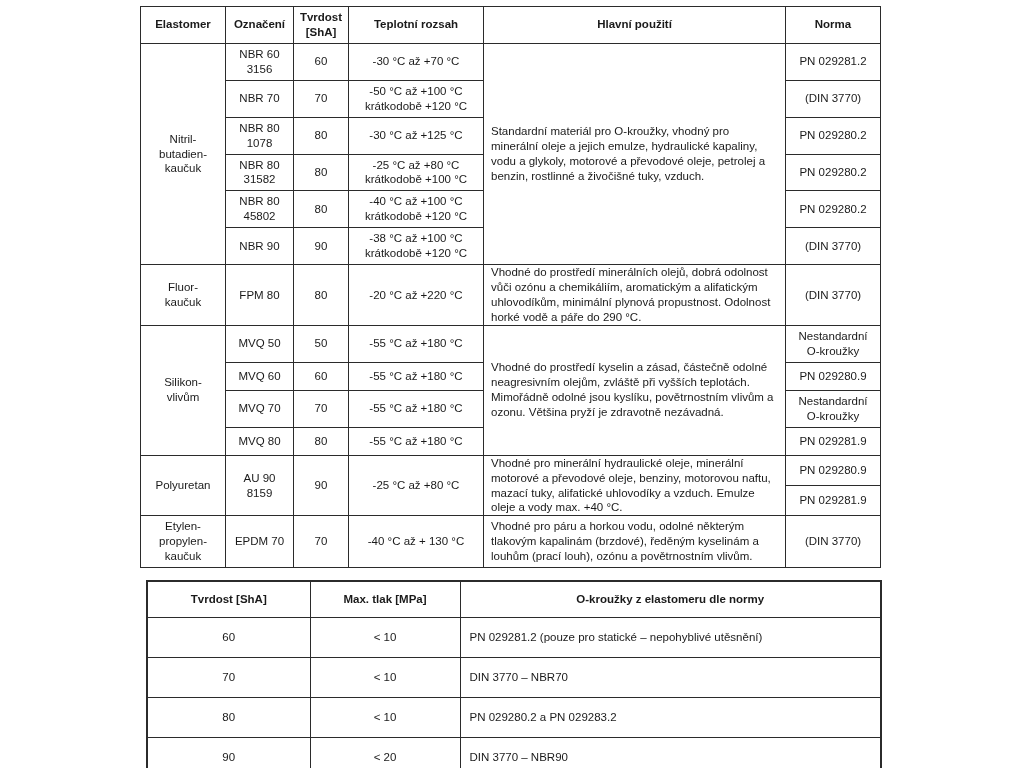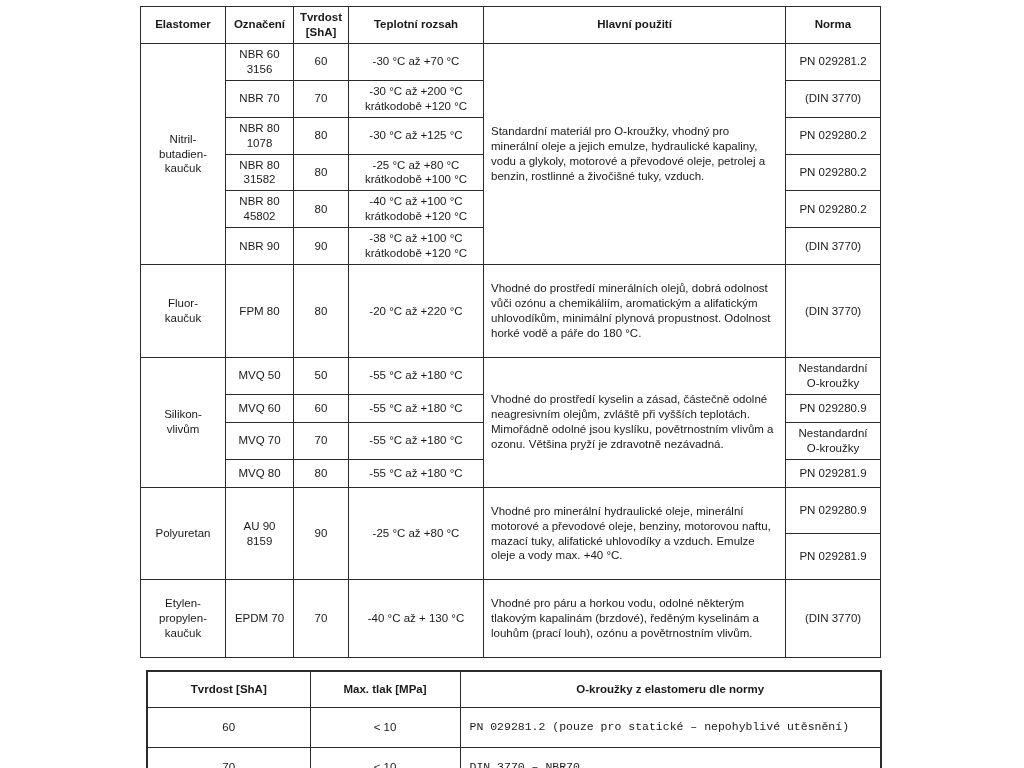--- a/index.html
+++ b/index.html
@@ -26,28 +26,28 @@
     vertical-align: middle;
     white-space: pre-line;
     overflow: hidden;
   }
   th { font-weight: bold; }
 
   
   .t1 { margin: 6px 0 0 140px; width: 740px; }
   .t1 thead th { height: 36px; }
   .t1 td { height: 28px; }
-  .c-usage { text-align: left; padding: 16px 7px; }
+  .c-usage { text-align: left; padding: 0 7px; }
   .c-norm { padding: 3px 5px; }
 
   
   .t2 { margin: 12px 0 0 146px; width: 734px; border: 2px solid #2b2b2b; }
   .t2 thead th { height: 36px; }
   .t2 td { height: 27px; }
-  .c2-norm { text-align: left; padding: 12px 9px; font-family: Liberation Mono, monospace; }
+  .c2-norm { text-align: left; padding: 12px 9px; }
 </style>
 </head>
 <body>
 
 <div class="page">
 
   <table class="t1">
     <colgroup>
       <col style="width:85px">
       <col style="width:68px">
@@ -75,21 +75,21 @@
           <td class="c-desig">NBR 60
 3156</td>
           <td class="c-hard">60</td>
           <td class="c-temp">-30 °C až +70 °C</td>
           <td rowspan="6" class="c-usage">Standardní materiál pro O-kroužky, vhodný pro minerální oleje a jejich emulze, hydraulické kapaliny, vodu a glykoly, motorové a převodové oleje, petrolej a benzin, rostlinné a živočišné tuky, vzduch.</td>
           <td class="c-norm">PN 029281.2</td>
         </tr>
         <tr>
           <td class="c-desig">NBR 70</td>
           <td class="c-hard">70</td>
-          <td class="c-temp">-30 °C až +200 °C
+          <td class="c-temp">-50 °C až +100 °C
 krátkodobě +120 °C</td>
           <td class="c-norm">(DIN 3770)</td>
         </tr>
         <tr>
           <td class="c-desig">NBR 80
 1078</td>
           <td class="c-hard">80</td>
           <td class="c-temp">-30 °C až +125 °C</td>
           <td class="c-norm">PN 029280.2</td>
         </tr>
@@ -115,21 +115,21 @@
           <td class="c-temp">-38 °C až +100 °C
 krátkodobě +120 °C</td>
           <td class="c-norm">(DIN 3770)</td>
         </tr>
         <tr>
           <td class="c-elast">Fluor-
 kaučuk</td>
           <td class="c-desig">FPM 80</td>
           <td class="c-hard">80</td>
           <td class="c-temp">-20 °C až +220 °C</td>
-          <td class="c-usage">Vhodné do prostředí minerálních olejů, dobrá odolnost vůči ozónu a chemikáliím, aromatickým a alifatickým uhlovodíkům, minimální plynová propustnost. Odolnost horké vodě a páře do 180 °C.</td>
+          <td class="c-usage">Vhodné do prostředí minerálních olejů, dobrá odolnost vůči ozónu a chemikáliím, aromatickým a alifatickým uhlovodíkům, minimální plynová propustnost. Odolnost horké vodě a páře do 290 °C.</td>
           <td class="c-norm">(DIN 3770)</td>
         </tr>
         <tr>
           <td rowspan="4" class="c-elast">Silikon-
 vlivům</td>
           <td class="c-desig">MVQ 50</td>
           <td class="c-hard">50</td>
           <td class="c-temp">-55 °C až +180 °C</td>
           <td rowspan="4" class="c-usage">Vhodné do prostředí kyselin a zásad, částečně odolné neagresivním olejům, zvláště při vyšších teplotách. Mimořádně odolné jsou kyslíku, povětrnostním vlivům a ozonu. Většina pryží je zdravotně nezávadná.</td>
           <td class="c-norm">Nestandardní

